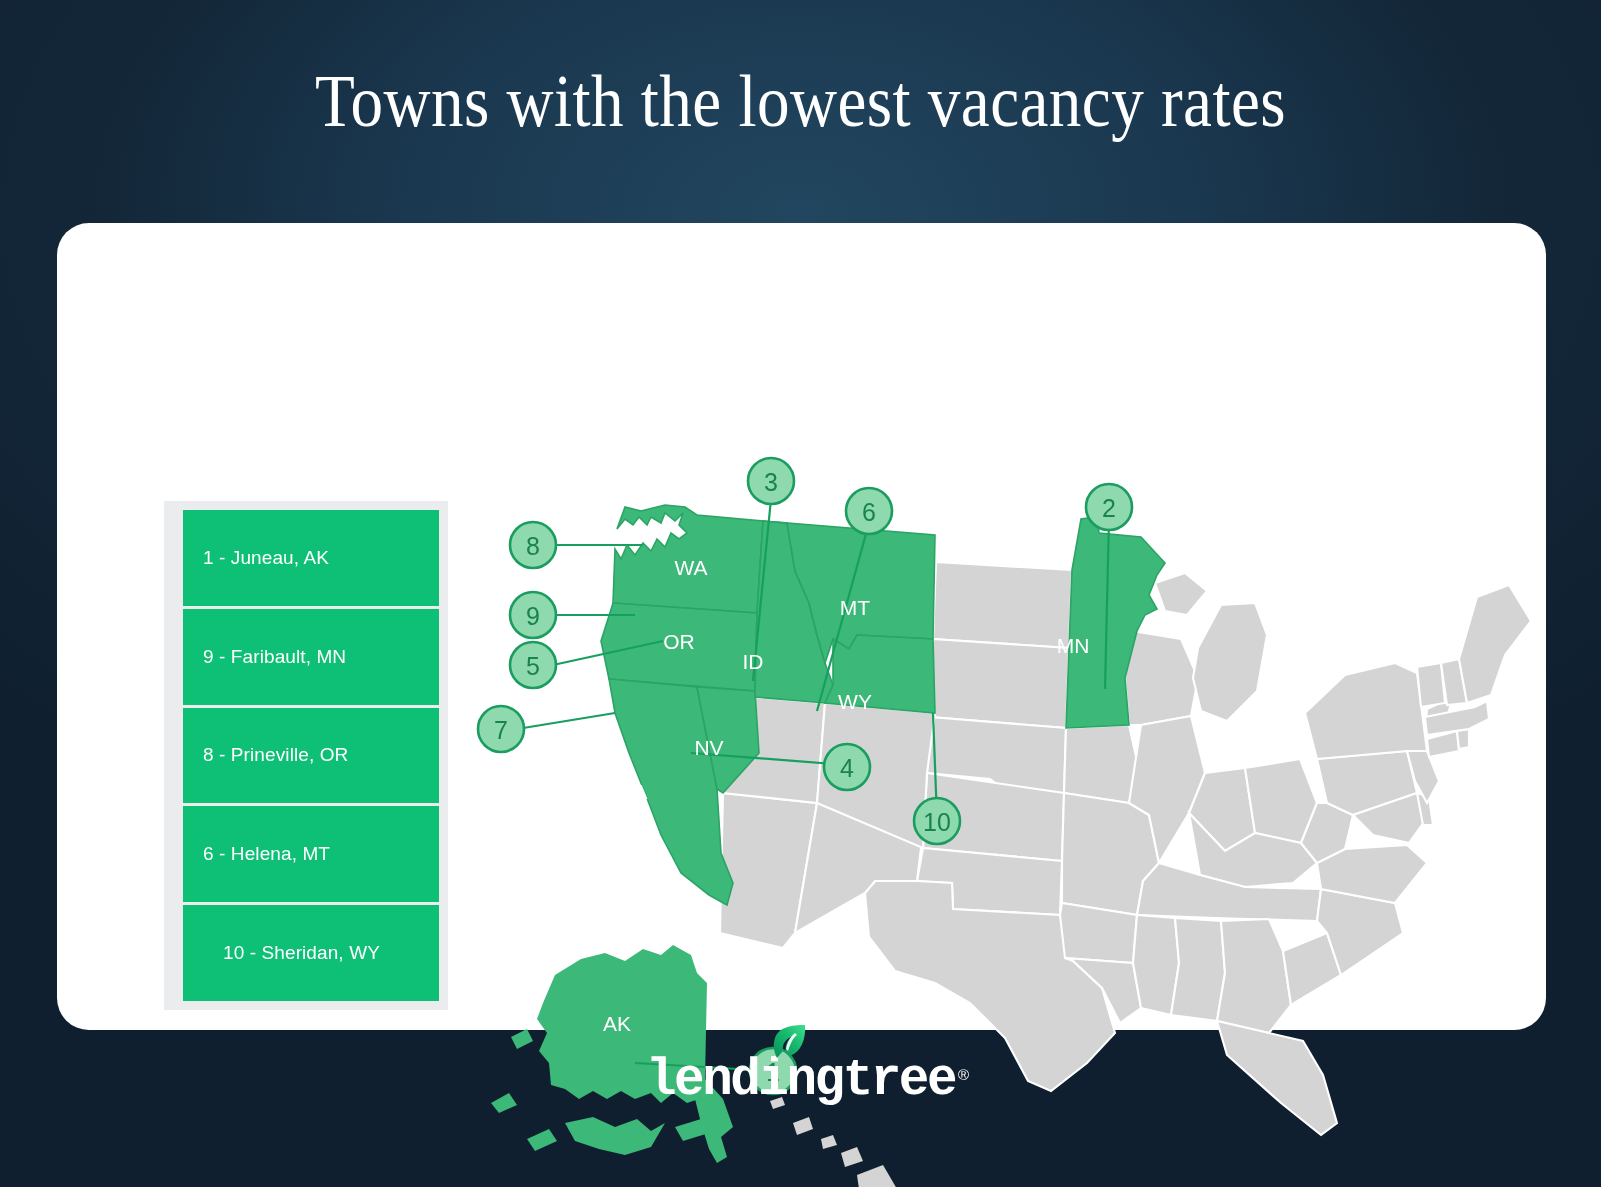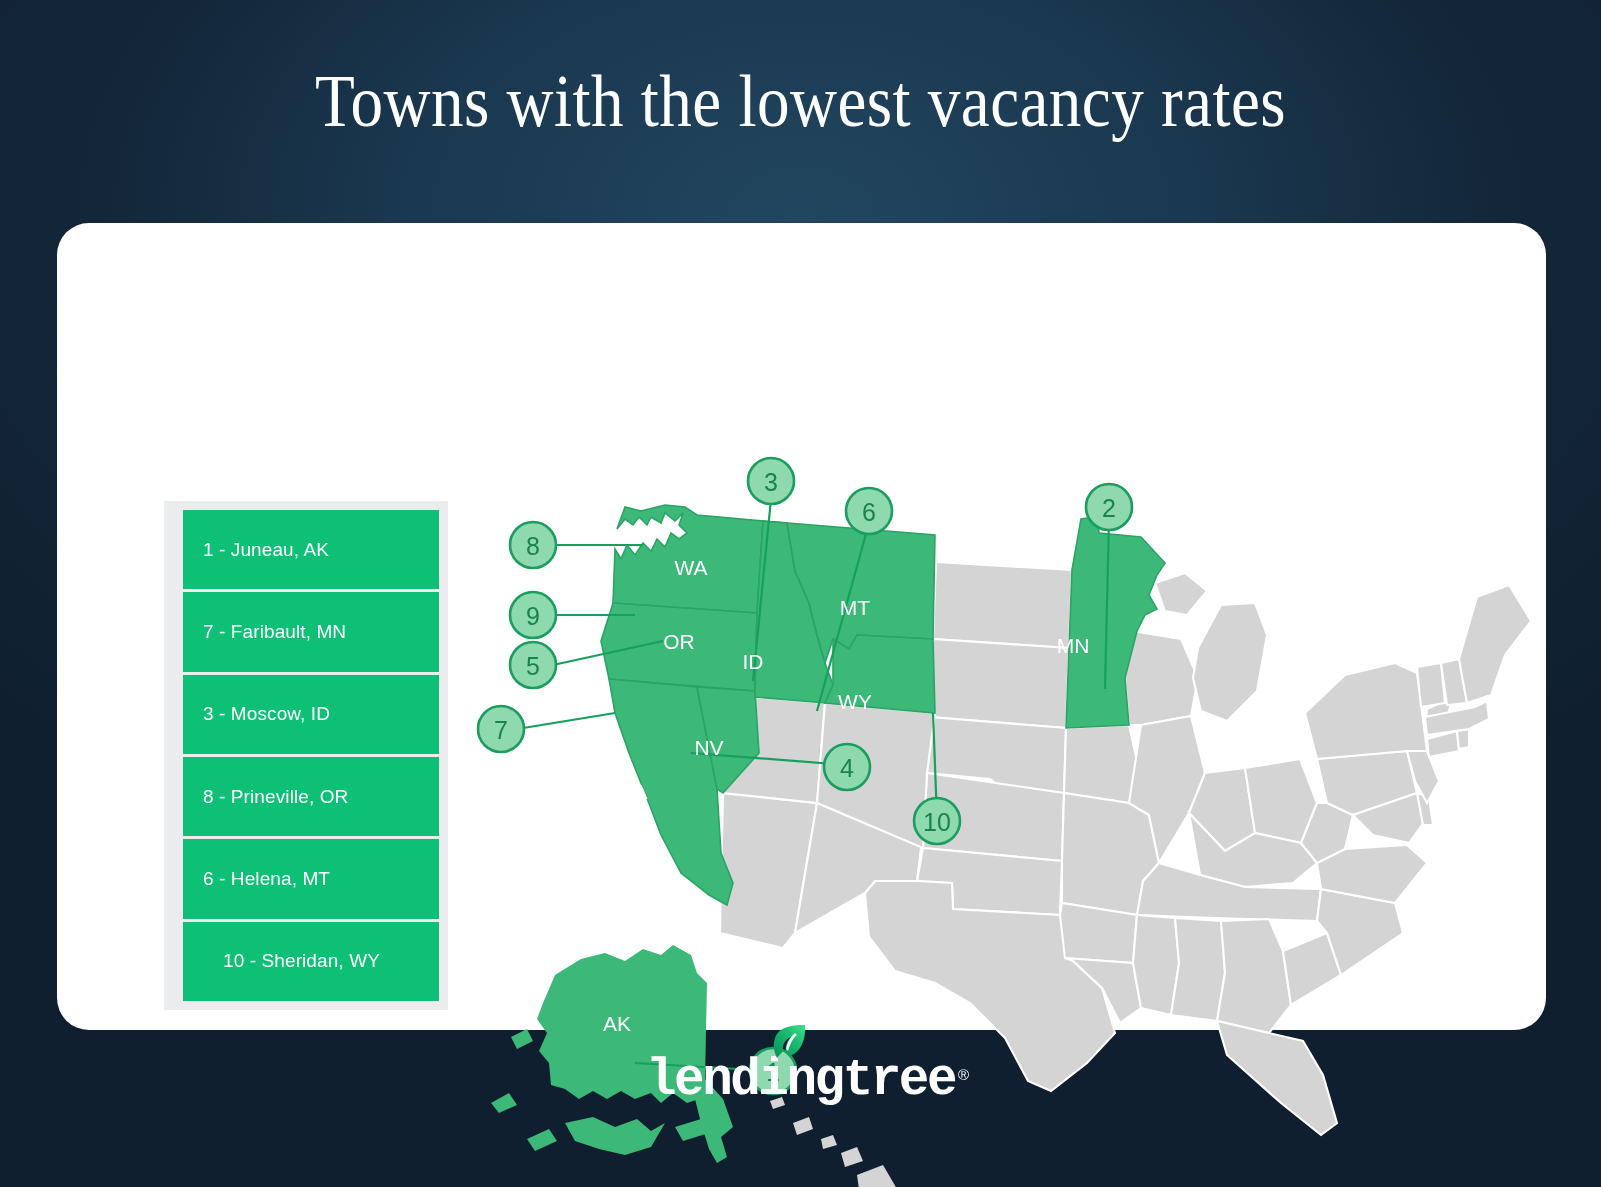--- a/index.html
+++ b/index.html
@@ -96,22 +96,21 @@
 </head>
 <body>
 
 <h1 id="page-title">Towns with the lowest vacancy rates</h1>
 
 <div id="map-card">
 
   <div id="legend-frame">
     <div id="legend-list">
       <div class="legend-item">1 - Juneau, AK</div>
-      <div class="legend-item">7 - Faribault, MN</div>
-      <div class="legend-item">3 - Moscow, ID</div>
+      <div class="legend-item">9 - Faribault, MN</div>
       <div class="legend-item">8 - Prineville, OR</div>
       <div class="legend-item">6 - Helena, MT</div>
       <div class="legend-item">10 - Sheridan, WY</div>
     </div>
   </div>
 
   <div id="us-map">
   <svg viewBox="0 0 1110 730" xmlns="http://www.w3.org/2000/svg">
 
     <g>

